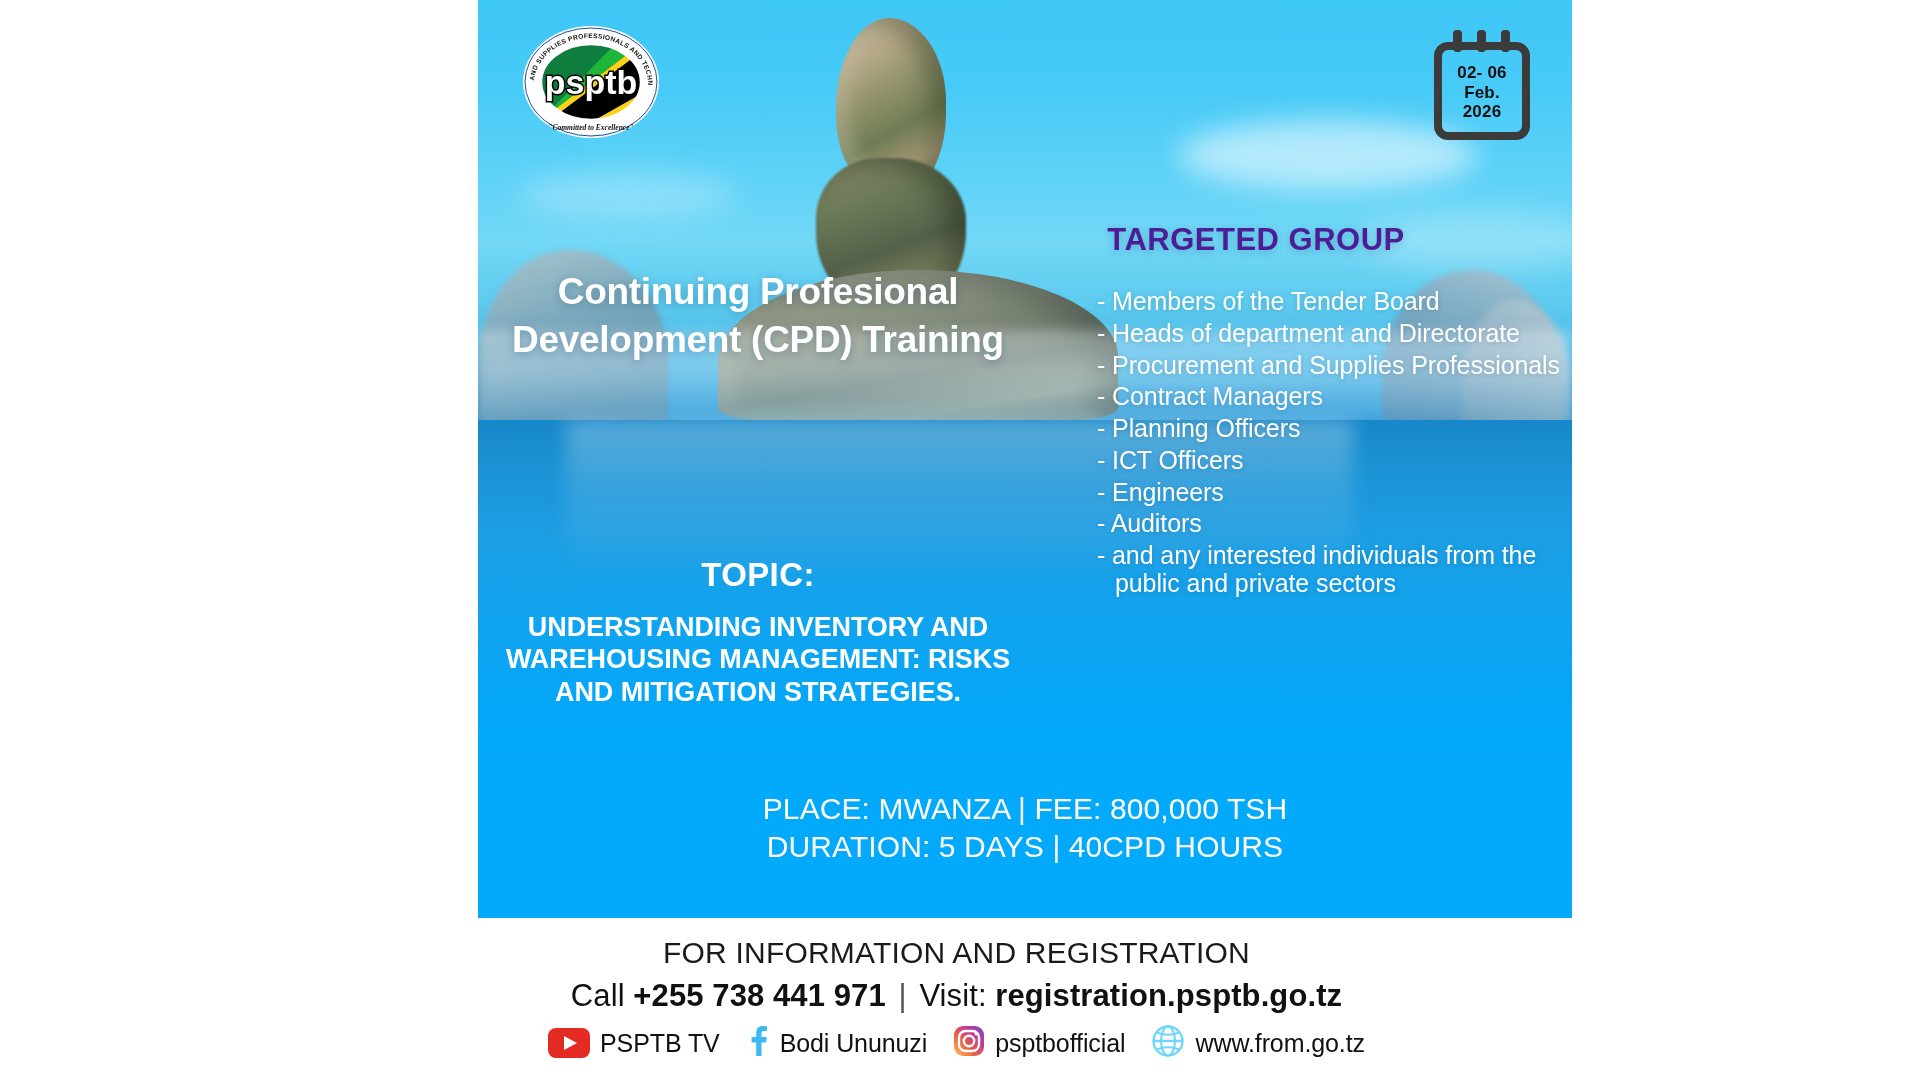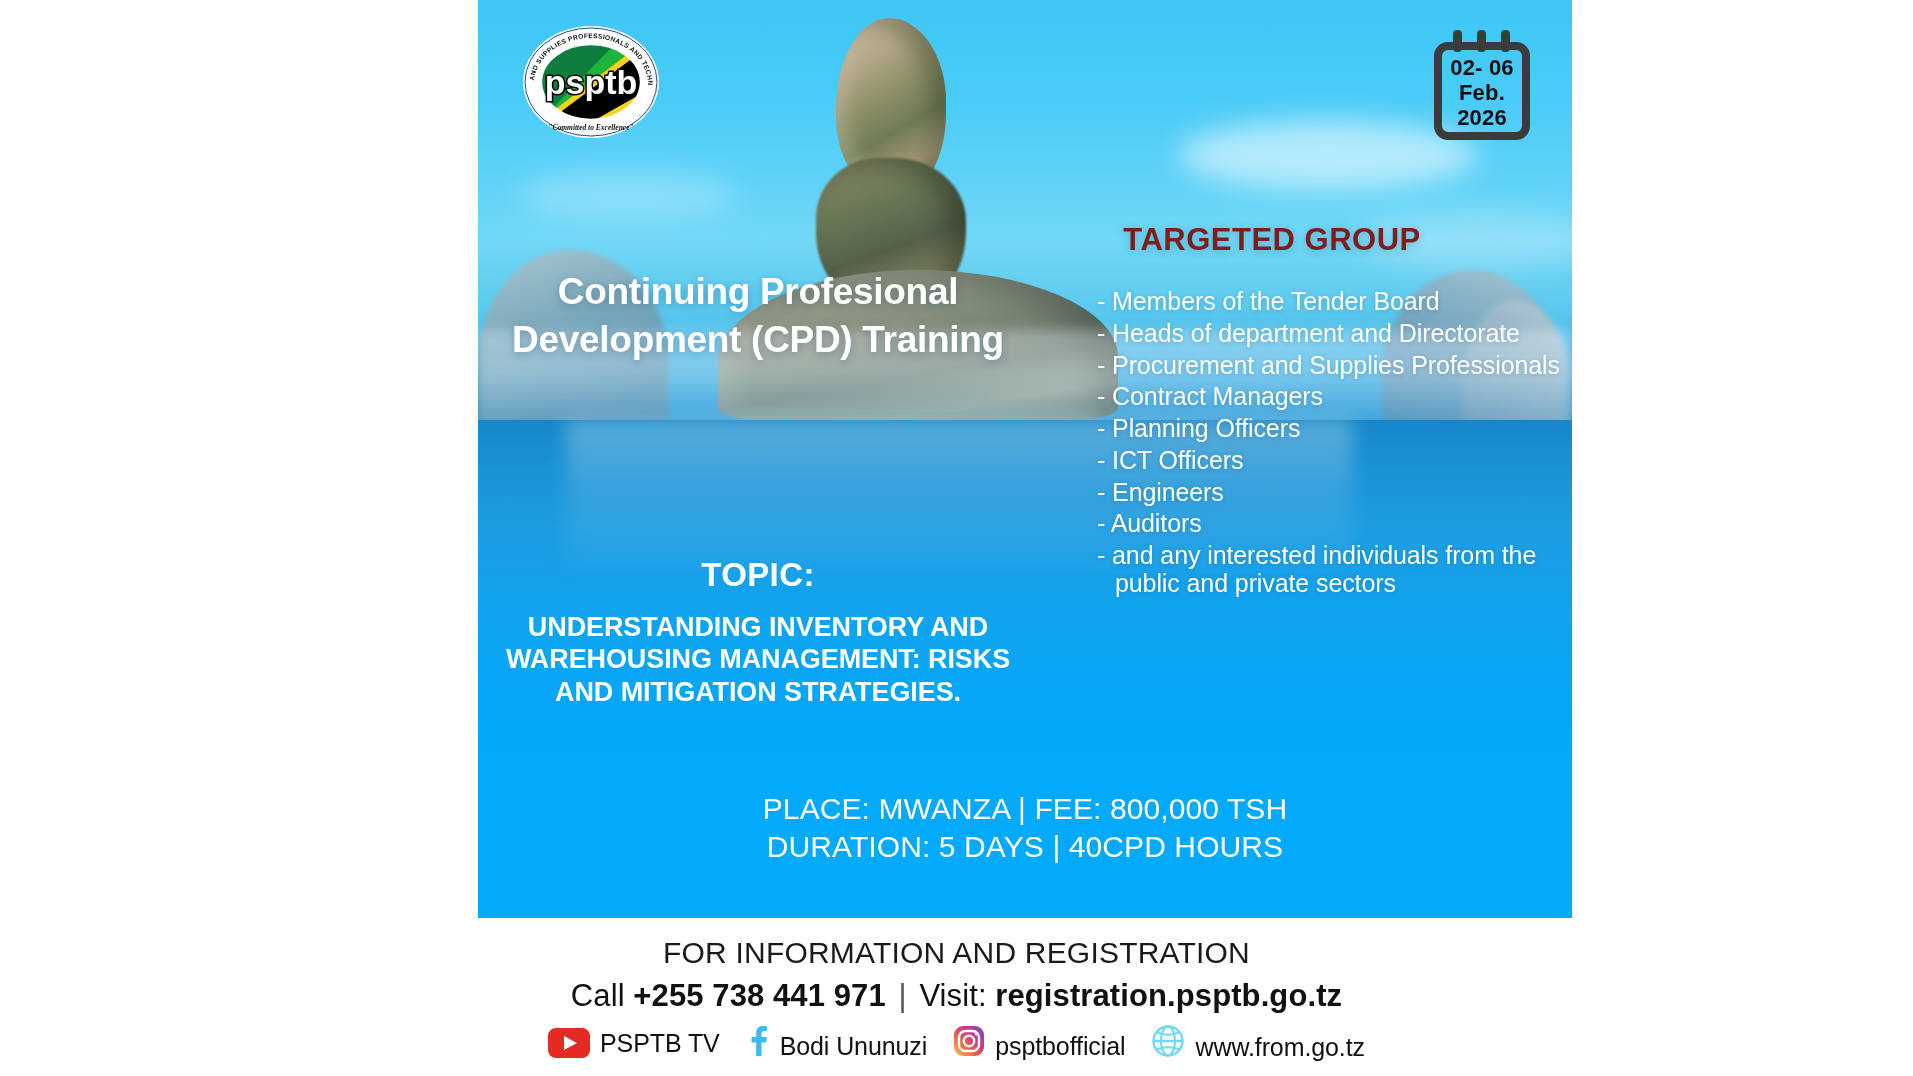--- a/index.html
+++ b/index.html
@@ -243,21 +243,21 @@
     display: flex;
     flex-direction: column;
     align-items: center;
     justify-content: center;
     gap: 1px;
     padding-top: 4px;
   }
   .cal-line {
     color: #111111;
     font-weight: 700;
-    font-size: 22px;
+    font-size: 17px;
     line-height: 1.08;
     letter-spacing: 0.2px;
     text-align: center;
     font-family: "Liberation Sans", sans-serif;
   }
 
   
   .headline {
     position: absolute;
     left: 20px;
@@ -290,25 +290,25 @@
   .topic-text {
     font-weight: 700;
     font-size: 27px;
     line-height: 1.20;
     letter-spacing: -0.1px;
   }
 
   
   .tg-title {
     position: absolute;
-    left: 544px;
+    left: 528px;
     top: 222px;
     width: 500px;
     text-align: center;
-    color: #7f1d1d;
+    color: #4c1d95;
     font-weight: 700;
     font-size: 31px;
     letter-spacing: 0.5px;
     text-shadow: 0 2px 8px rgba(0,60,100,0.25);
   }
   .tg-list {
     position: absolute;
     left: 588px;
     top: 288px;
     width: 500px;
@@ -371,21 +371,21 @@
 
   .socials {
     margin-top: 10px;
     display: flex;
     align-items: center;
     justify-content: center;
     gap: 0px;
   }
   .soc {
     display: flex;
-    align-items: flex-end;
+    align-items: center;
     gap: 10px;
     margin-right: 26px;
   }
   .soc:last-child { margin-right: 0; }
   .soc-label {
     font-size: 25px;
     font-weight: 400;
     color: #111111;
     letter-spacing: -0.1px;
   }

